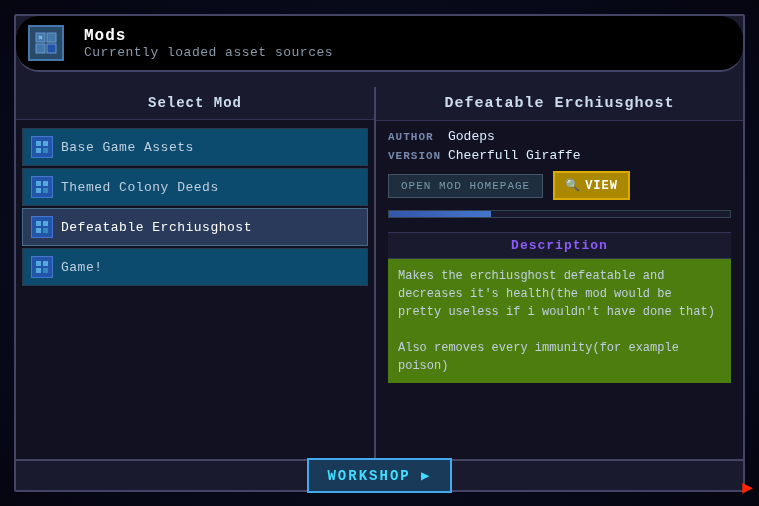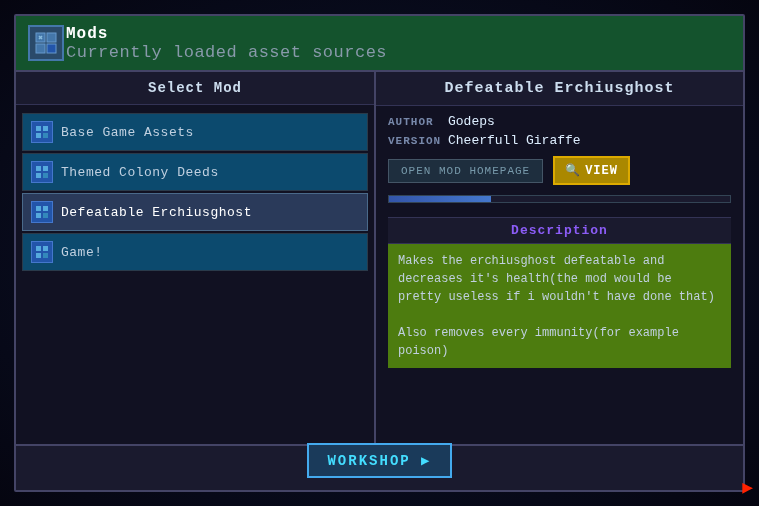--- a/index.html
+++ b/index.html
@@ -45,24 +45,25 @@
       border: 2px solid #444466;
       border-radius: 2px;
       z-index: 1;
     }
 
     
     .title-bar {
       display: flex;
       align-items: center;
       padding: 8px 12px;
-      background: #14532d;
+      background: #000000;
       border-bottom: 2px solid #444466;
-      gap: 2px;
+      gap: 20px;
       height: 56px;
+      border-radius: 23px;
     }
 
     .title-icon {
       width: 36px;
       height: 36px;
       background: #2a4a6a;
       border: 2px solid #4477aa;
       display: flex;
       align-items: center;
       justify-content: center;
@@ -76,29 +77,30 @@
     }
 
     .title-main {
       font-size: 16px;
       font-weight: bold;
       color: #ffffff;
       letter-spacing: 1px;
     }
 
     .title-sub {
-      font-size: 17px;
+      font-size: 13px;
       color: #8899aa;
       letter-spacing: 0.5px;
     }
 
     
     .content-area {
       display: flex;
       height: calc(100% - 56px - 46px);
+      margin-top: 15px;
     }
 
     
     .left-panel {
       width: 360px;
       border-right: 2px solid #444466;
       display: flex;
       flex-direction: column;
     }
 

